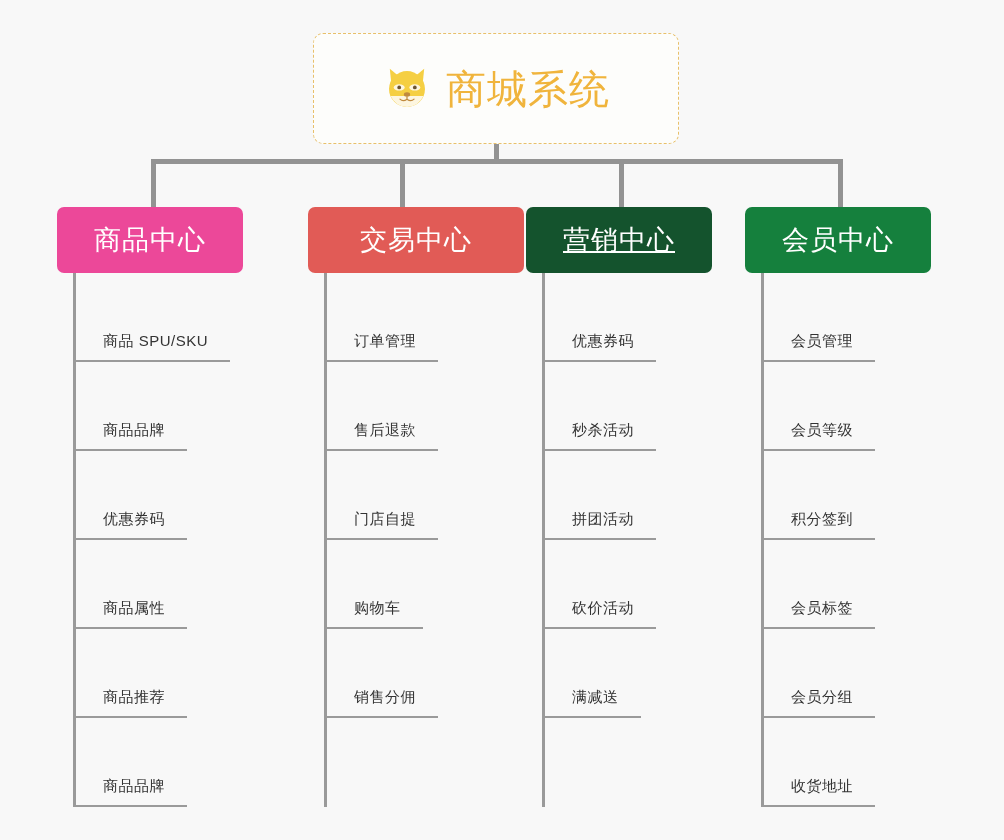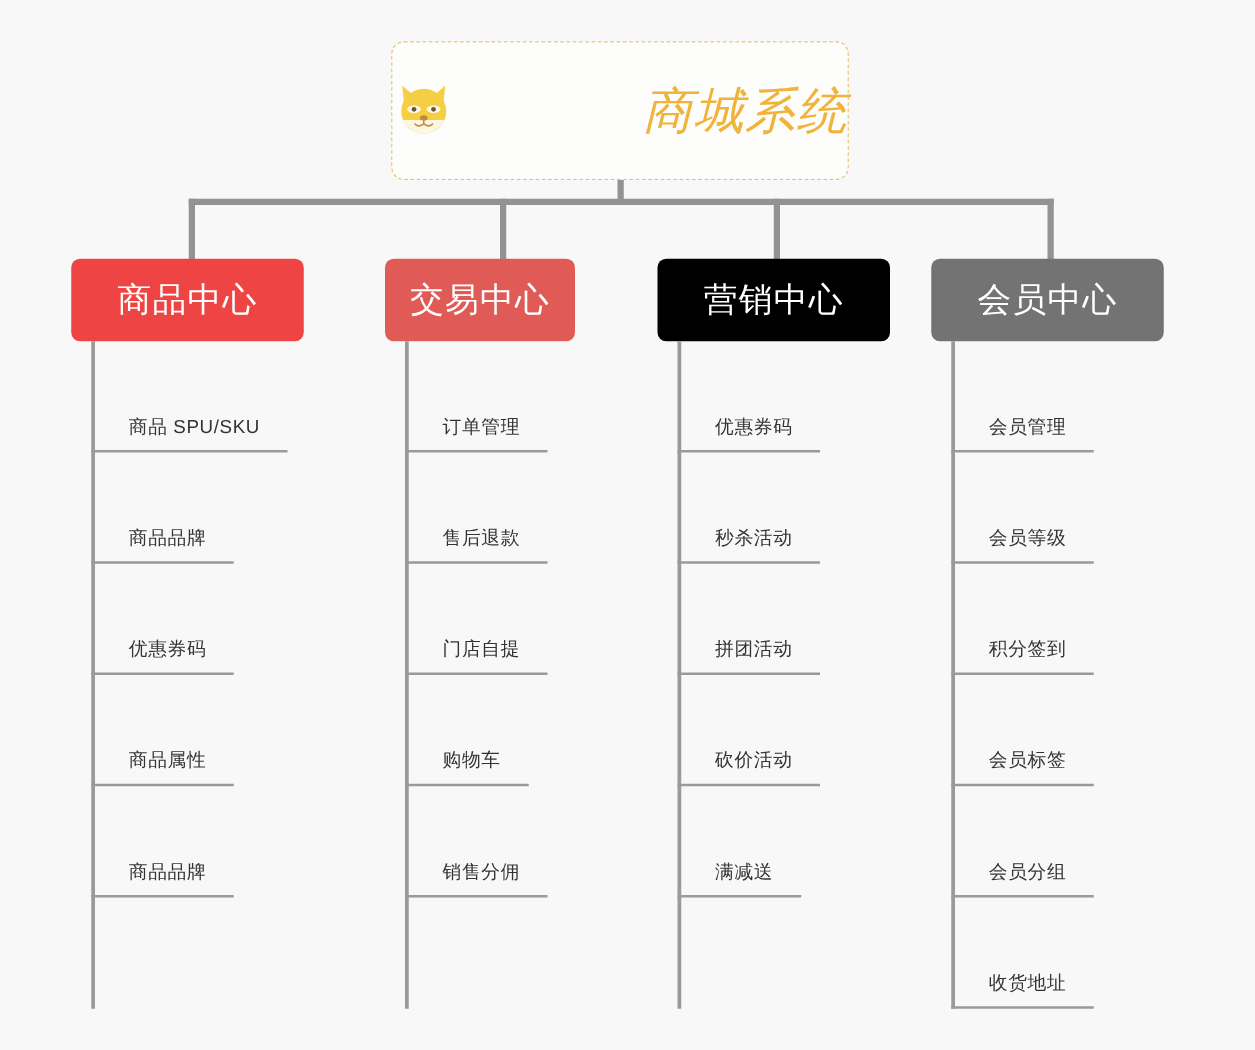--- a/index.html
+++ b/index.html
@@ -12,23 +12,22 @@
   #canvas { position: relative; width: 1004px; height: 840px; }
 
   
   .root-node {
     position: absolute;
     left: 313px; top: 33px;
     width: 366px; height: 111px;
     background: #fdfdfb;
     border: 1px dashed #e8c06a;
     border-radius: 10px;
-    display: flex; align-items: center; justify-content: space-between;
+    display: flex; align-items: center; justify-content: center;
     gap: 14px;
-    font-style: italic;
   }
   .root-emoji {
     font-size: 46px; line-height: 1;
     display: block; width: 50px; height: 50px;
     position: relative;
   }
   .root-title {
     font-size: 40px;
     color: #f0b43c;
     letter-spacing: 1px;
@@ -77,21 +76,21 @@
     white-space: nowrap;
     letter-spacing: 0.5px;
     padding-right: 22px;
     display: inline-block;
   }
 
   
   .col-0 { left: 57px;  width: 300px; }
   .col-0 .cat-box { width: 186px; background: #4a90e8; }
   .col-1 { left: 308px; width: 260px; }
-  .col-1 .cat-box { width: 152px; background: #e15b56; font-family: Liberation Mono, monospace; }
+  .col-1 .cat-box { width: 216px; background: #e15b56; font-family: Liberation Mono, monospace; }
   .col-2 { left: 526px; width: 260px; }
   .col-2 .cat-box { width: 186px; background: #eaa93d; }
   .col-3 { left: 745px; width: 260px; }
   .col-3 .cat-box { width: 186px; background: #7ac143; }
 
   
   .shiba { position: relative; width: 50px; height: 50px; }
   .shiba svg { display: block; width: 50px; height: 50px; }
 </style>
 </head>
@@ -121,36 +120,39 @@
   </div>
 
   <div class="conn conn-stem" style="background: rgb(147, 147, 147);"></div>
   <div class="conn conn-bus" style="background: rgb(147, 147, 147);"></div>
   <div class="conn conn-drop" style="left: 151px; background: rgb(147, 147, 147);"></div>
   <div class="conn conn-drop" style="left: 400px; background: rgb(147, 147, 147);"></div>
   <div class="conn conn-drop" style="left: 619px; background: rgb(147, 147, 147);"></div>
   <div class="conn conn-drop" style="left: 838px; background: rgb(147, 147, 147);"></div>
 
   <div class="col col-0">
-    <div class="cat-box" style="background: #ef4444;">
+    <div class="cat-box" style="background: #ec4899;">
       <span>商品中心</span>
     </div>
     <div class="children">
       <div class="rail" style="height: 534px;"></div>
       <div class="leaf">
           <span class="leaf-inner"><span class="leaf-label">商品 SPU/SKU</span></span>
         </div>
       <div class="leaf">
           <span class="leaf-inner"><span class="leaf-label">商品品牌</span></span>
         </div>
       <div class="leaf">
           <span class="leaf-inner"><span class="leaf-label">优惠券码</span></span>
         </div>
       <div class="leaf">
           <span class="leaf-inner"><span class="leaf-label">商品属性</span></span>
+        </div>
+      <div class="leaf">
+          <span class="leaf-inner"><span class="leaf-label">商品推荐</span></span>
         </div>
       <div class="leaf">
           <span class="leaf-inner"><span class="leaf-label">商品品牌</span></span>
         </div>
     </div>
   </div>
 
   <div class="col col-1">
     <div class="cat-box" style="background: rgb(225, 91, 86);">
       <span>交易中心</span>
@@ -169,21 +171,21 @@
       <div class="leaf">
           <span class="leaf-inner"><span class="leaf-label">购物车</span></span>
         </div>
       <div class="leaf">
           <span class="leaf-inner"><span class="leaf-label">销售分佣</span></span>
         </div>
     </div>
   </div>
 
   <div class="col col-2">
-    <div class="cat-box" style="background: #000000;">
+    <div class="cat-box" style="background: #14532d; text-decoration: underline;">
       <span>营销中心</span>
     </div>
     <div class="children">
       <div class="rail" style="height: 534px;"></div>
       <div class="leaf">
           <span class="leaf-inner"><span class="leaf-label">优惠券码</span></span>
         </div>
       <div class="leaf">
           <span class="leaf-inner"><span class="leaf-label">秒杀活动</span></span>
         </div>
@@ -193,21 +195,21 @@
       <div class="leaf">
           <span class="leaf-inner"><span class="leaf-label">砍价活动</span></span>
         </div>
       <div class="leaf">
           <span class="leaf-inner"><span class="leaf-label">满减送</span></span>
         </div>
     </div>
   </div>
 
   <div class="col col-3">
-    <div class="cat-box" style="background: #737373;">
+    <div class="cat-box" style="background: #15803d;">
       <span>会员中心</span>
     </div>
     <div class="children">
       <div class="rail" style="height: 534px;"></div>
       <div class="leaf">
           <span class="leaf-inner"><span class="leaf-label">会员管理</span></span>
         </div>
       <div class="leaf">
           <span class="leaf-inner"><span class="leaf-label">会员等级</span></span>
         </div>

